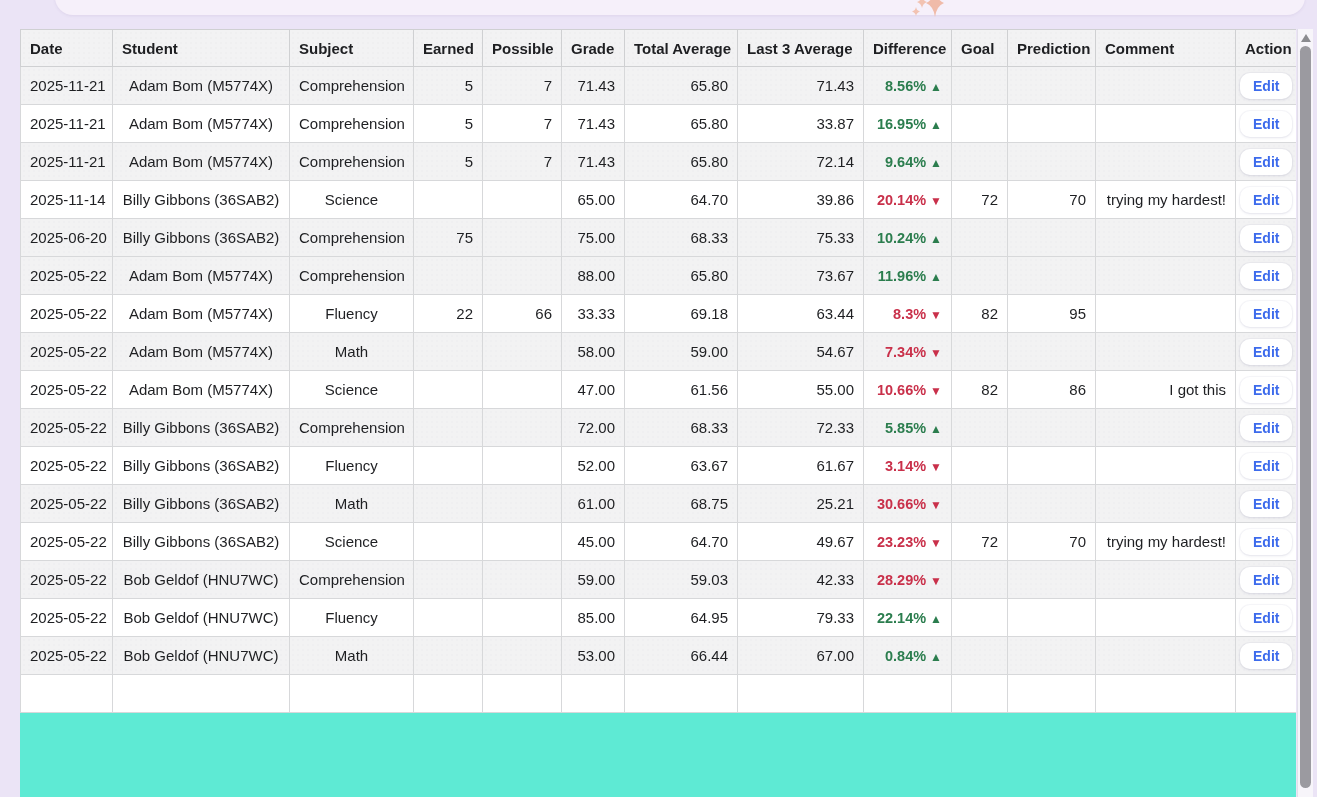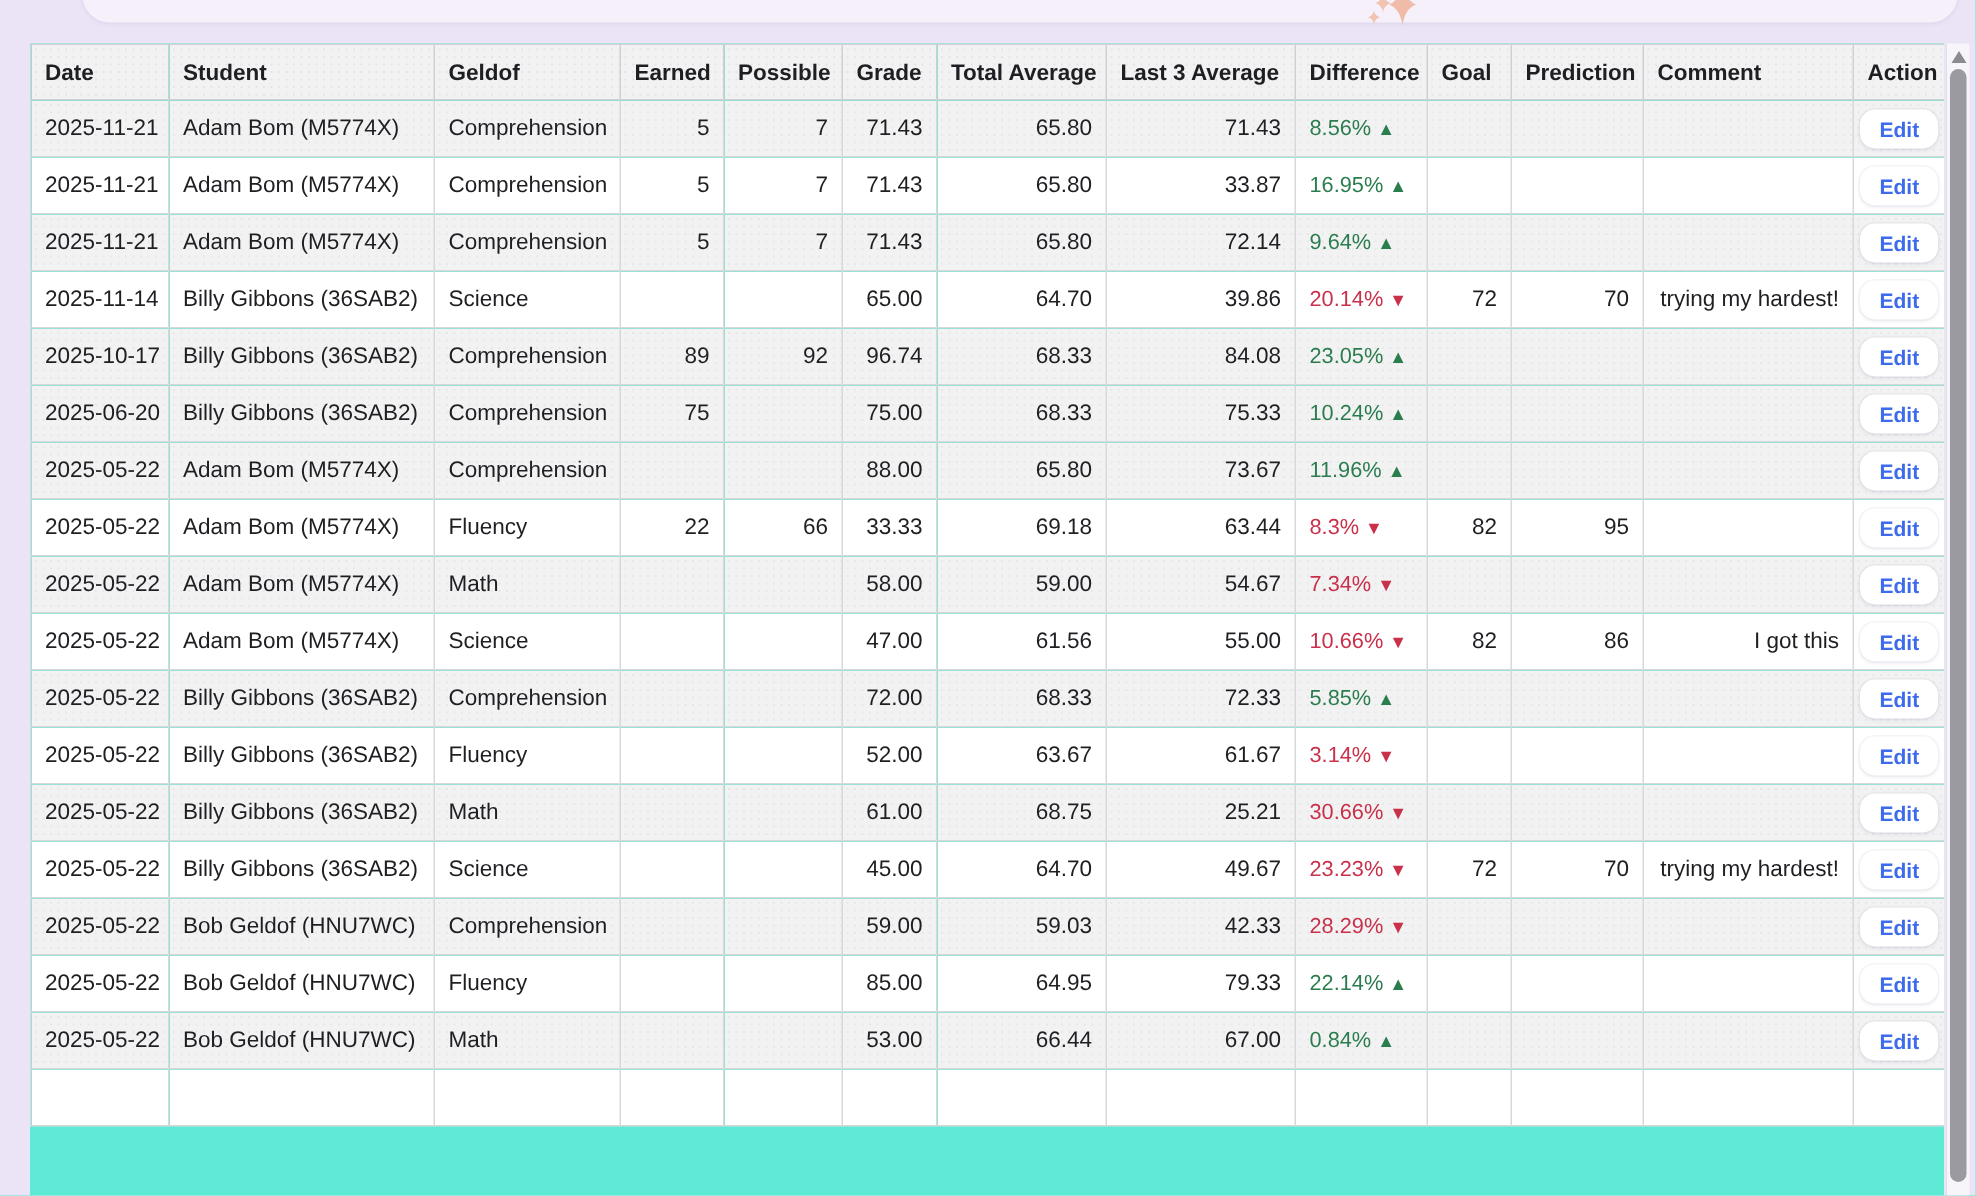--- a/index.html
+++ b/index.html
@@ -61,24 +61,24 @@
     background-color: #f2f2f3;
     background-image: radial-gradient(circle, #e4e4e7 0.8px, transparent 0.9px);
     background-size: 5px 5px;
     border-color: #cfd0d2;
   }
   tbody tr.stripe td {
     background-color: #f2f2f3;
     background-image: radial-gradient(circle, #e7e7ea 0.8px, transparent 0.9px);
     background-size: 5px 5px;
   }
-  td.al { text-align: left; }
+  td.al { text-align: center; }
   td.ar { text-align: right; }
   td.ac { text-align: center; padding: 0 4px; }
-  td.diff { font-weight: normal; font-size: 14.5px; }
+  td.diff { font-weight: bold; text-align: right; font-size: 14.5px; }
   td.diff .arrow { font-size: 12px; margin-left: 4px; }
   td.diff.up   { color: #2b7d4e; }
   td.diff.down { color: #c9304a; }
   .edit-btn {
     display: inline-block;
     padding: 6px 13px;
     border: none;
     border-radius: 10px;
     background: #ffffff;
     color: #3d6bec;
@@ -143,21 +143,21 @@
         <col style="width: 88px;">
         <col style="width: 56px;">
         <col style="width: 88px;">
         <col style="width: 140px;">
         <col style="width: 61px;">
       </colgroup>
     <thead>
       <tr id="header-row">
           <th>Date</th>
           <th>Student</th>
-          <th>Geldof</th>
+          <th>Subject</th>
           <th>Earned</th>
           <th>Possible</th>
           <th>Grade</th>
           <th>Total Average</th>
           <th>Last 3 Average</th>
           <th>Difference</th>
           <th>Goal</th>
           <th>Prediction</th>
           <th>Comment</th>
           <th>Action</th>
@@ -218,35 +218,20 @@
           <td class="ar">65.00</td>
           <td class="ar">64.70</td>
           <td class="ar">39.86</td>
           <td class="diff down"><span>20.14%</span><span class="arrow">▼</span></td>
           <td class="ar">72</td>
           <td class="ar">70</td>
           <td class="ar">trying my hardest!</td>
           <td class="ac"><button class="edit-btn">Edit</button></td>
         </tr>
         <tr class="stripe">
-          <td class="al">2025-10-17</td>
-          <td class="al">Billy Gibbons (36SAB2)</td>
-          <td class="al">Comprehension</td>
-          <td class="ar">89</td>
-          <td class="ar">92</td>
-          <td class="ar">96.74</td>
-          <td class="ar">68.33</td>
-          <td class="ar">84.08</td>
-          <td class="diff up"><span>23.05%</span><span class="arrow">▲</span></td>
-          <td class="ar"></td>
-          <td class="ar"></td>
-          <td class="ar"></td>
-          <td class="ac"><button class="edit-btn">Edit</button></td>
-        </tr>
-        <tr class="stripe">
           <td class="al">2025-06-20</td>
           <td class="al">Billy Gibbons (36SAB2)</td>
           <td class="al">Comprehension</td>
           <td class="ar">75</td>
           <td class="ar"></td>
           <td class="ar">75.00</td>
           <td class="ar">68.33</td>
           <td class="ar">75.33</td>
           <td class="diff up"><span>10.24%</span><span class="arrow">▲</span></td>
           <td class="ar"></td>

